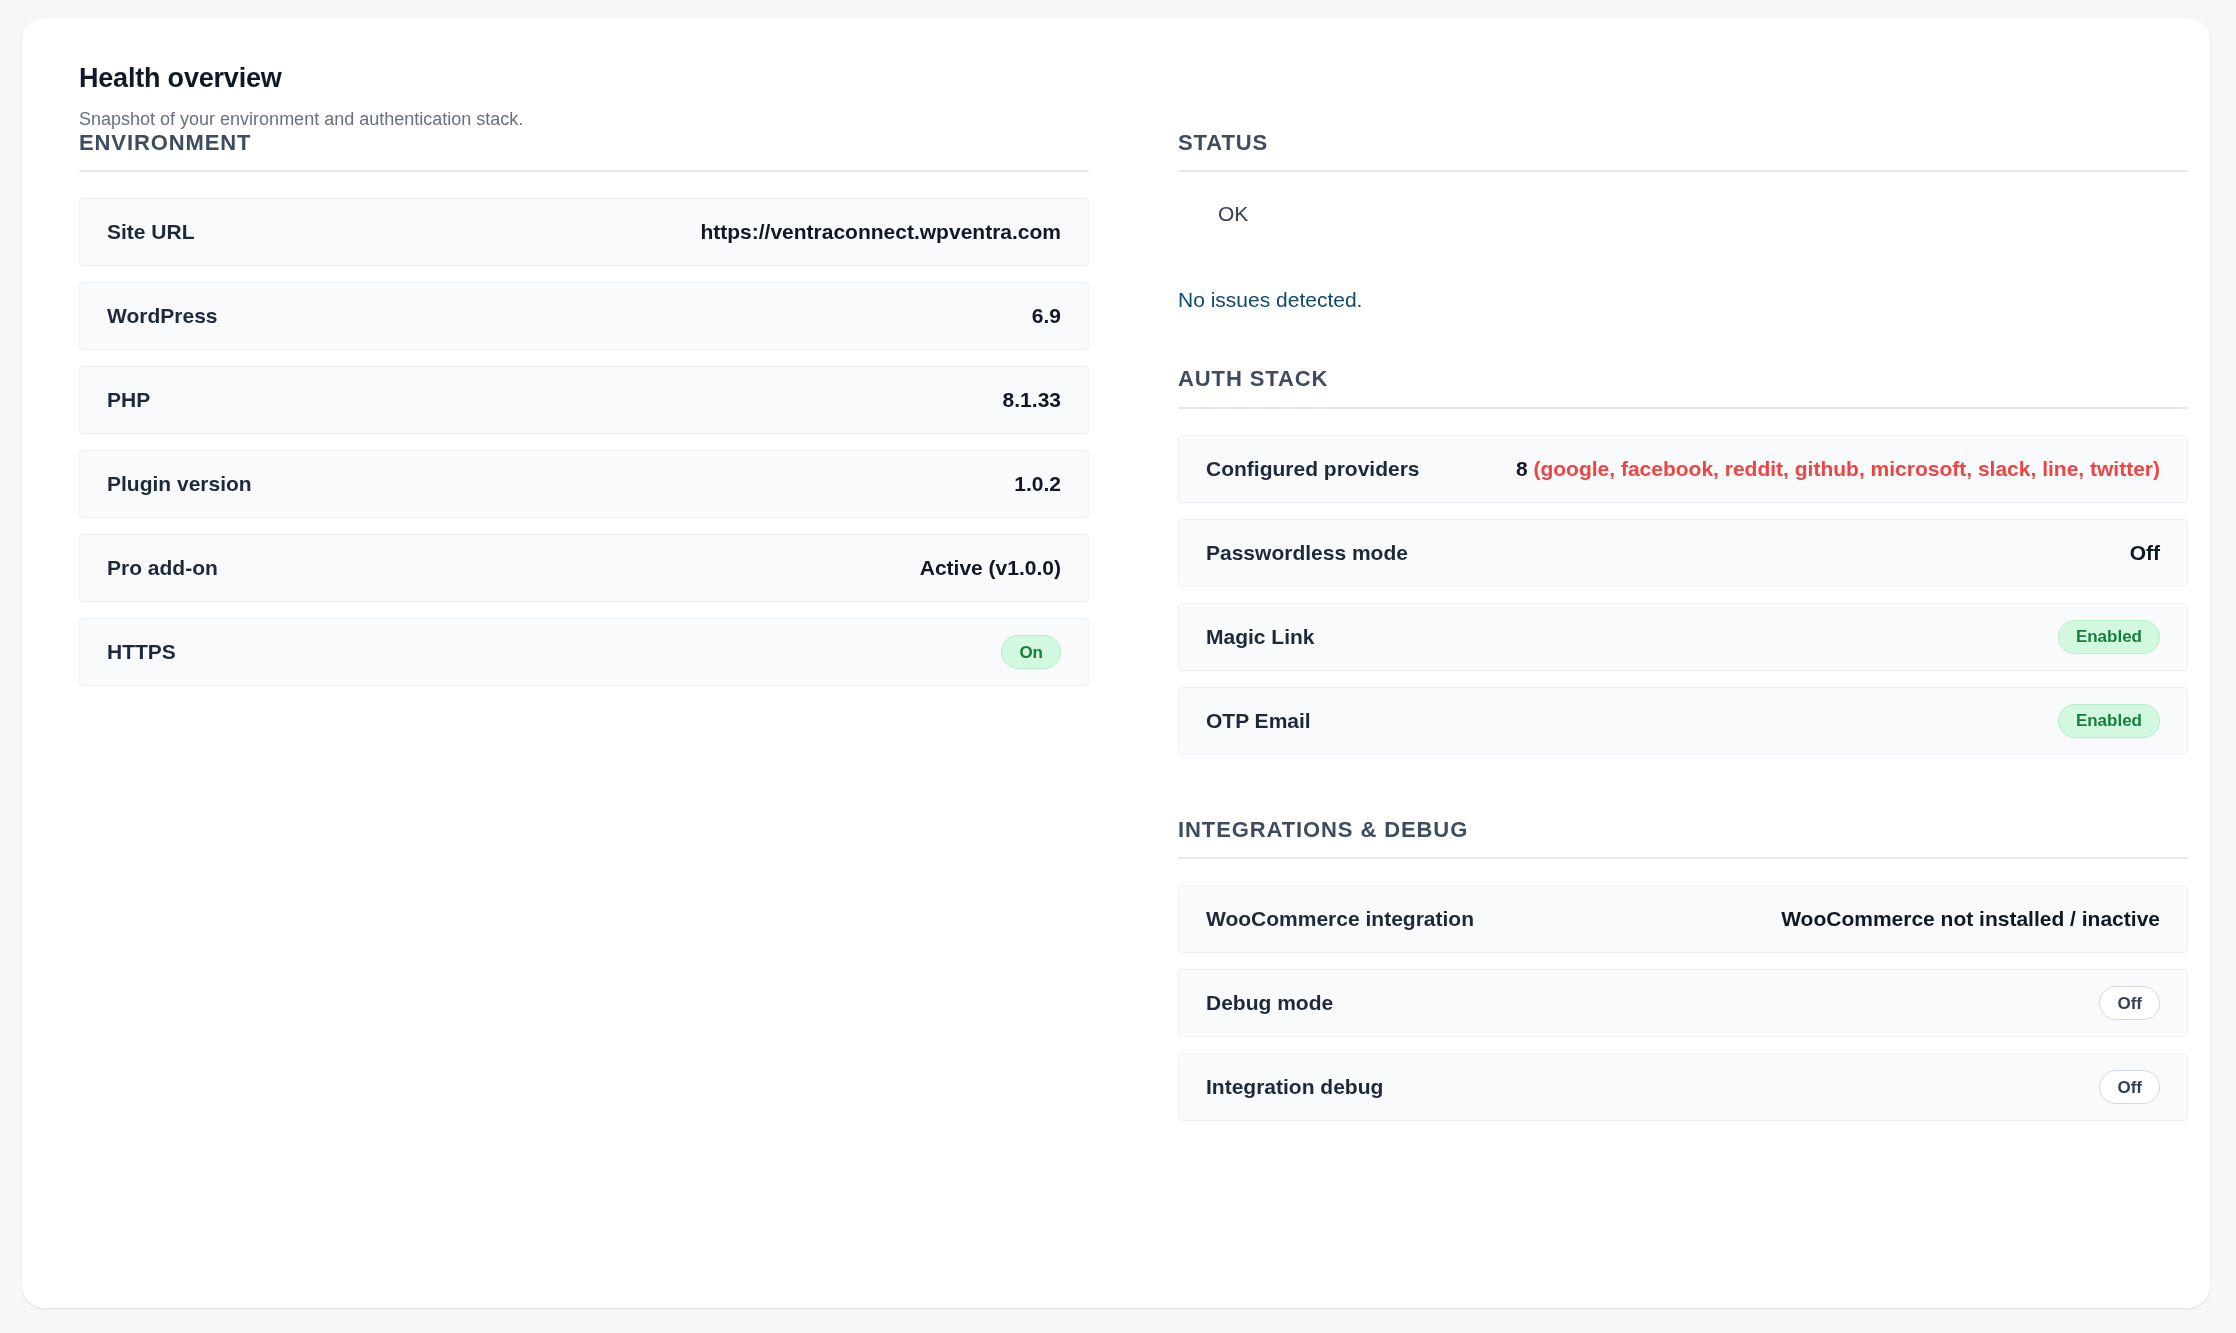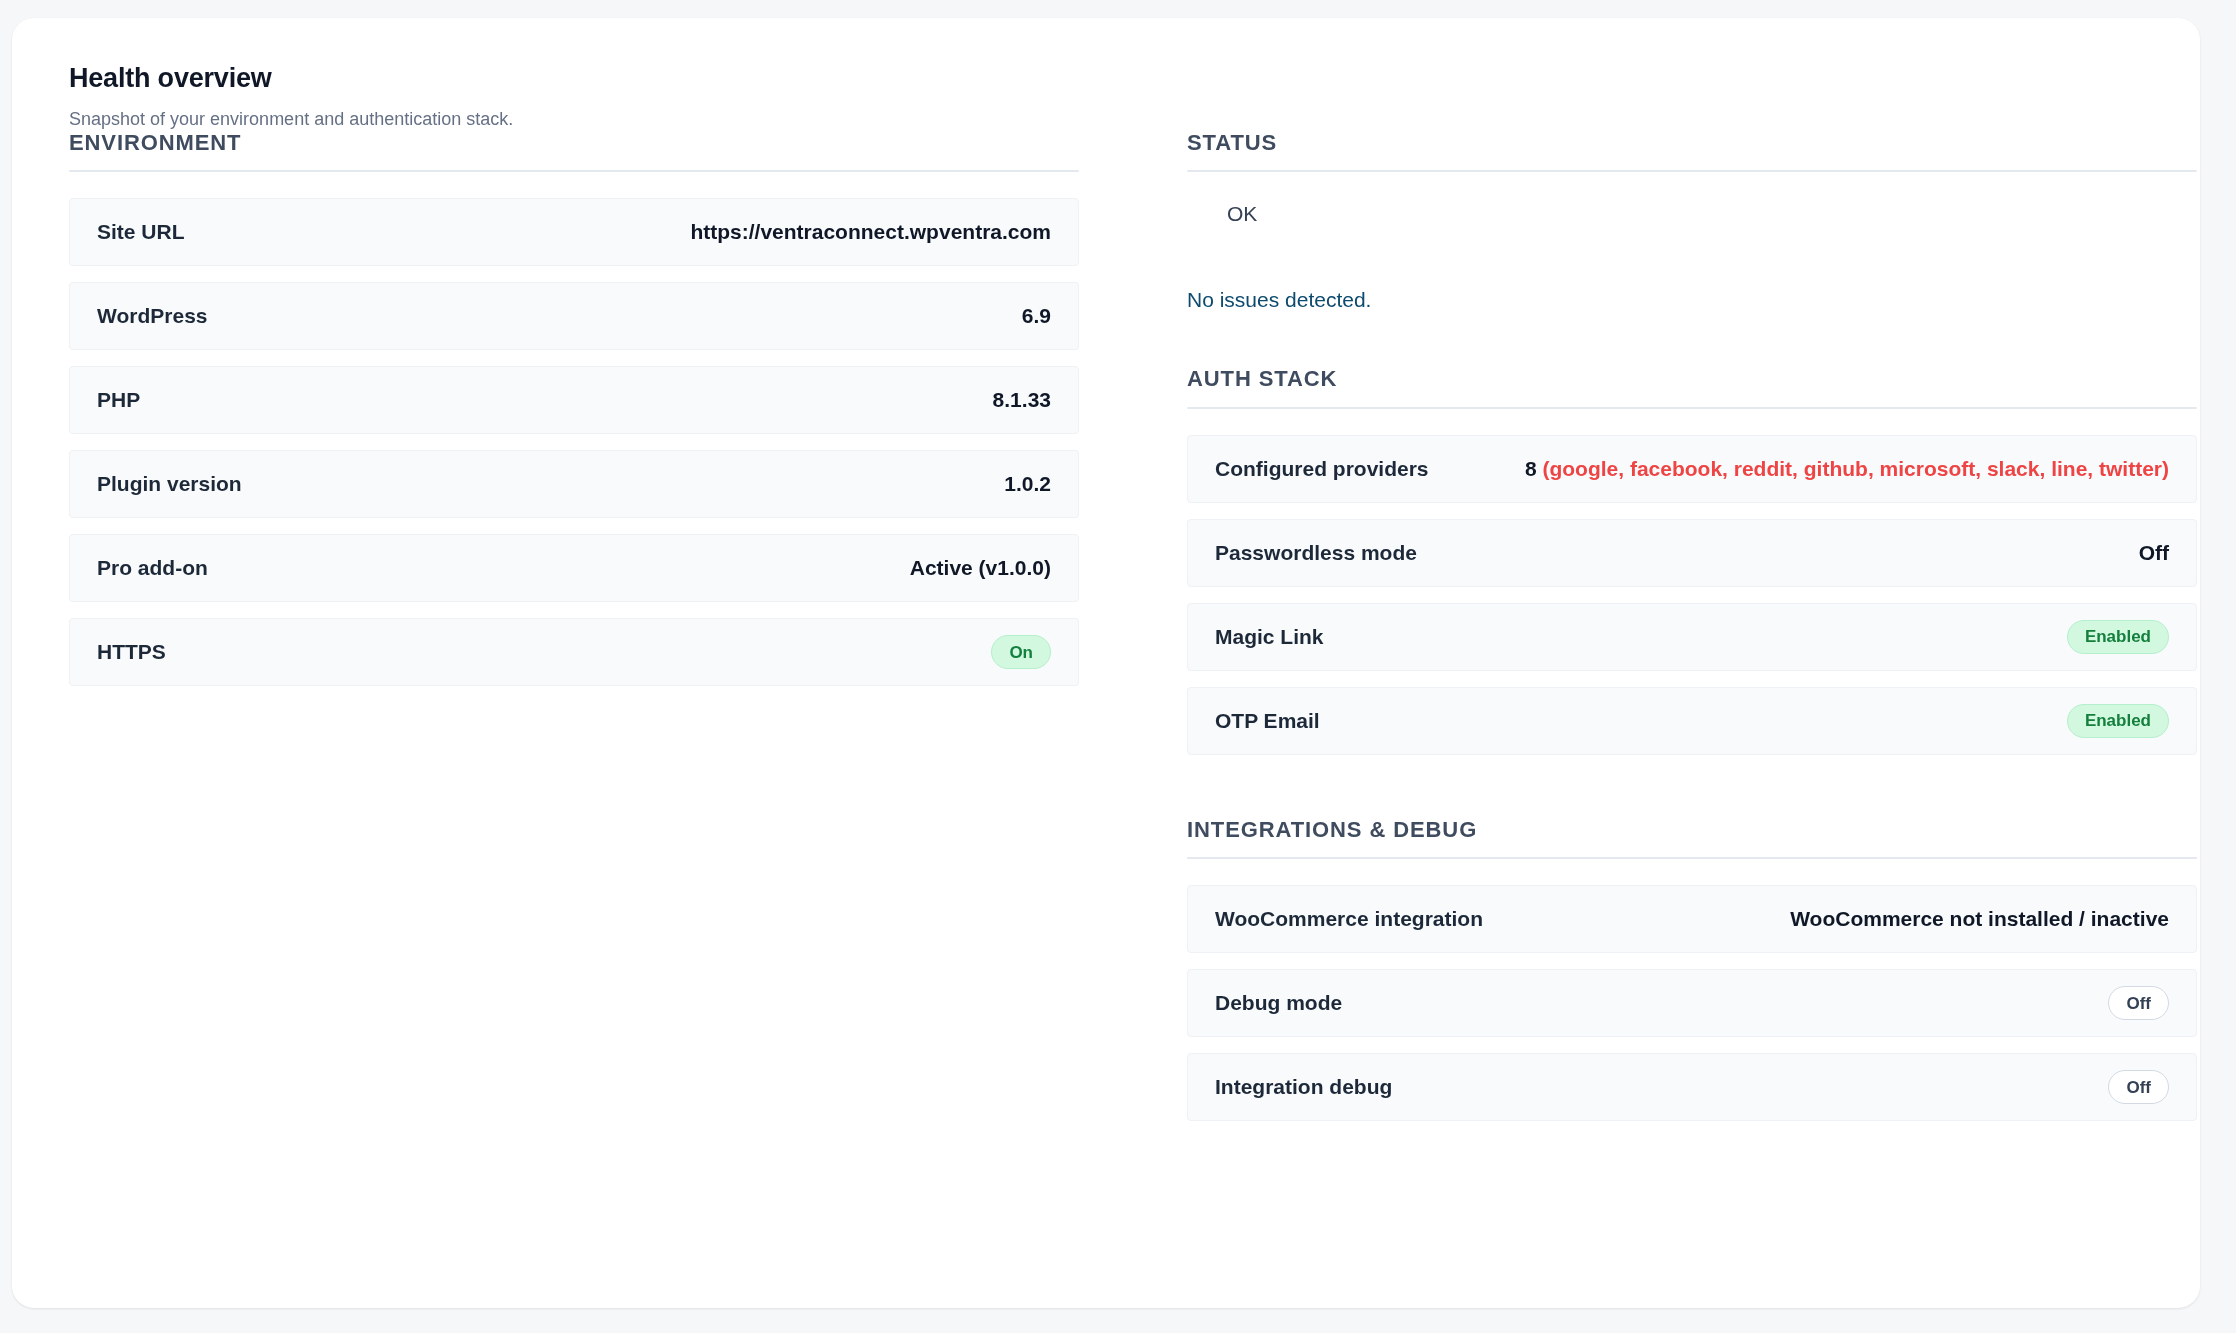--- a/index.html
+++ b/index.html
@@ -16,21 +16,21 @@
     position: relative;
     width: 2236px;
     height: 1333px;
     background: #f6f7f9;
     overflow: hidden;
   }
 
   
   .card {
     position: absolute;
-    left: 12px;
+    left: 22px;
     top: 18px;
     width: 2188px;
     height: 1290px;
     background: #ffffff;
     border-radius: 22px;
     box-shadow: 0 1px 3px rgba(16,24,40,.06), 0 1px 2px rgba(16,24,40,.04);
     overflow: hidden;
   }
 
   .card-inner {
@@ -60,21 +60,21 @@
   .columns {
     position: absolute;
     left: 0;
     top: 68px;
     right: 0;
     bottom: 0;
     display: flex;
     gap: 52px;
   }
   .col-left  { width: 1010px; flex: none; }
-  .col-right { width: 1010px; flex: none; margin-left: 56px; }
+  .col-right { width: 1010px; flex: none; margin-left: 37px; }
 
   
   .section-head {
     font-size: 22px;
     font-weight: 600;
     color: #3f4b5e;
     letter-spacing: 0.9px;
     text-transform: uppercase;
     line-height: 1.2;
   }

